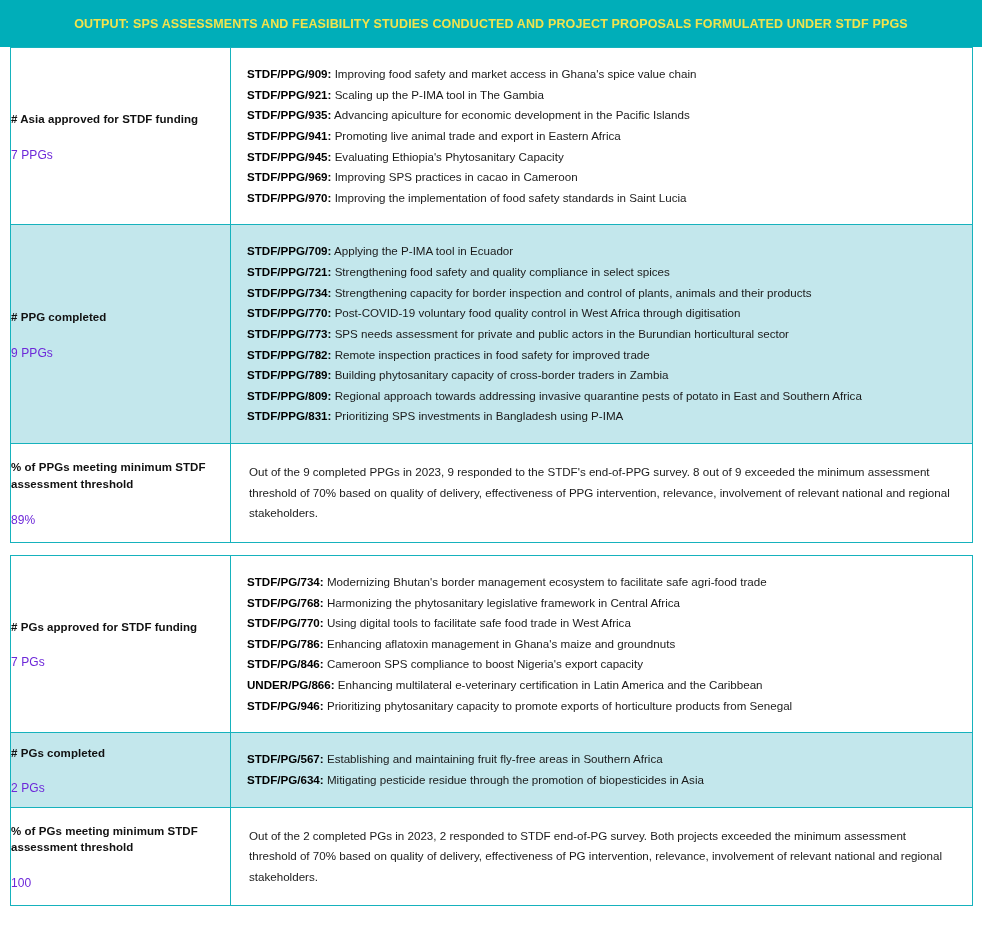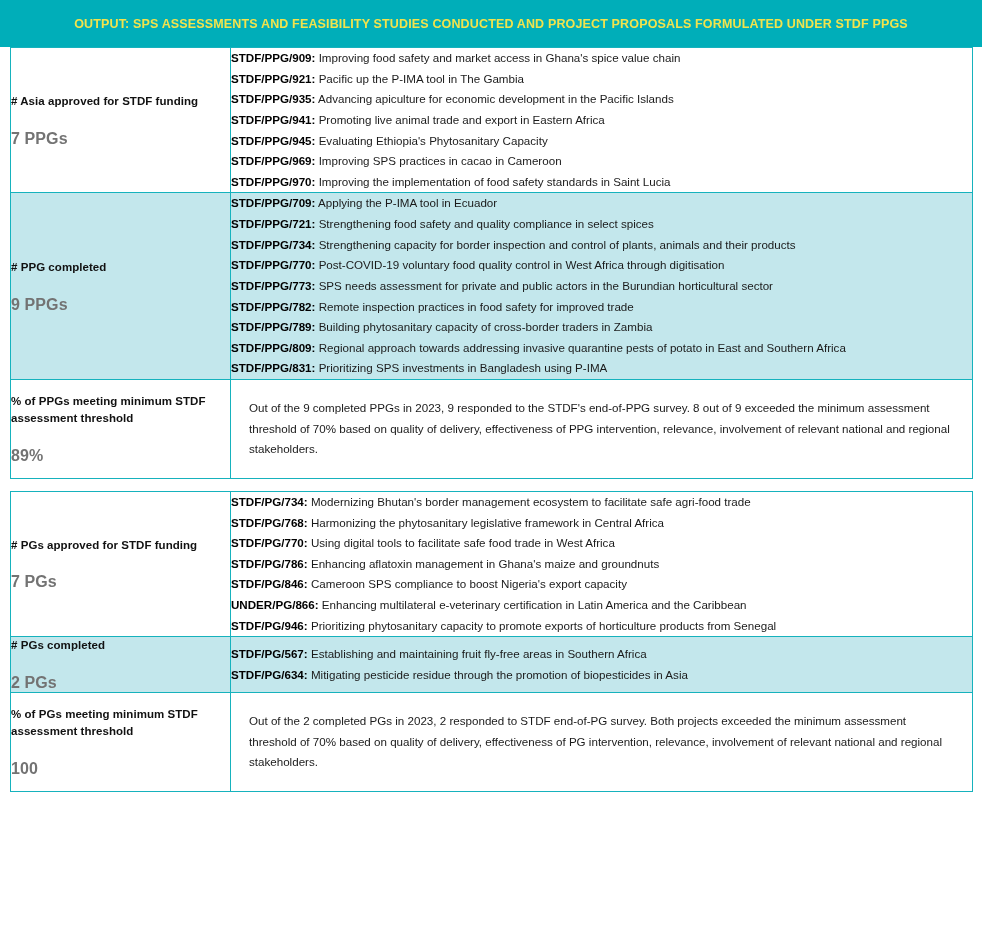--- a/index.html
+++ b/index.html
@@ -70,30 +70,30 @@
   
   .lbl-title {
     font-size: 11.5px;
     font-weight: bold;
     line-height: 1.45;
     color: #111111;
     letter-spacing: 0.05px;
   }
   .lbl-value {
     margin-top: 20px;
-    font-size: 16px;
-    font-weight: bold;
-    color: #737373;
+    font-size: 12px;
+    font-weight: normal;
+    color: #6d28d9;
     letter-spacing: 0.1px;
   }
 
   
   .proj-list {
     list-style: none;
-    margin: 0;
+    margin: 16px;
     padding: 0;
   }
   .proj-list li {
     font-size: 11.6px;
     line-height: 1.78;
     color: #1a1a1a;
     white-space: nowrap;
   }
   .proj-code {
     font-weight: bold;
@@ -126,21 +126,21 @@
         </colgroup>
         <tbody>
           <tr class="row-plain">
             <td class="cell-label">
               <div class="lbl-title"># Asia approved for STDF funding</div>
               <div class="lbl-value">7 PPGs</div>
             </td>
             <td class="cell-body">
               <ul class="proj-list">
                 <li><span class="proj-code">STDF/PPG/909:</span> <span class="proj-desc">Improving food safety and market access in Ghana's spice value chain</span></li>
-                <li><span class="proj-code">STDF/PPG/921:</span> <span class="proj-desc">Pacific up the P-IMA tool in The Gambia</span></li>
+                <li><span class="proj-code">STDF/PPG/921:</span> <span class="proj-desc">Scaling up the P-IMA tool in The Gambia</span></li>
                 <li><span class="proj-code">STDF/PPG/935:</span> <span class="proj-desc">Advancing apiculture for economic development in the Pacific Islands</span></li>
                 <li><span class="proj-code">STDF/PPG/941:</span> <span class="proj-desc">Promoting live animal trade and export in Eastern Africa</span></li>
                 <li><span class="proj-code">STDF/PPG/945:</span> <span class="proj-desc">Evaluating Ethiopia's Phytosanitary Capacity</span></li>
                 <li><span class="proj-code">STDF/PPG/969:</span> <span class="proj-desc">Improving SPS practices in cacao in Cameroon</span></li>
                 <li><span class="proj-code">STDF/PPG/970:</span> <span class="proj-desc">Improving the implementation of food safety standards in Saint Lucia</span></li>
               </ul>
             </td>
           </tr>
           <tr class="row-alt">
             <td class="cell-label">

